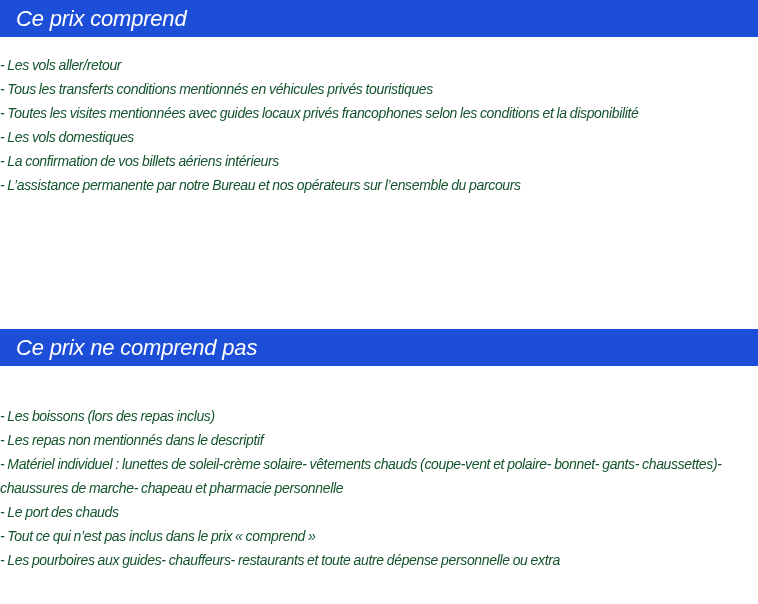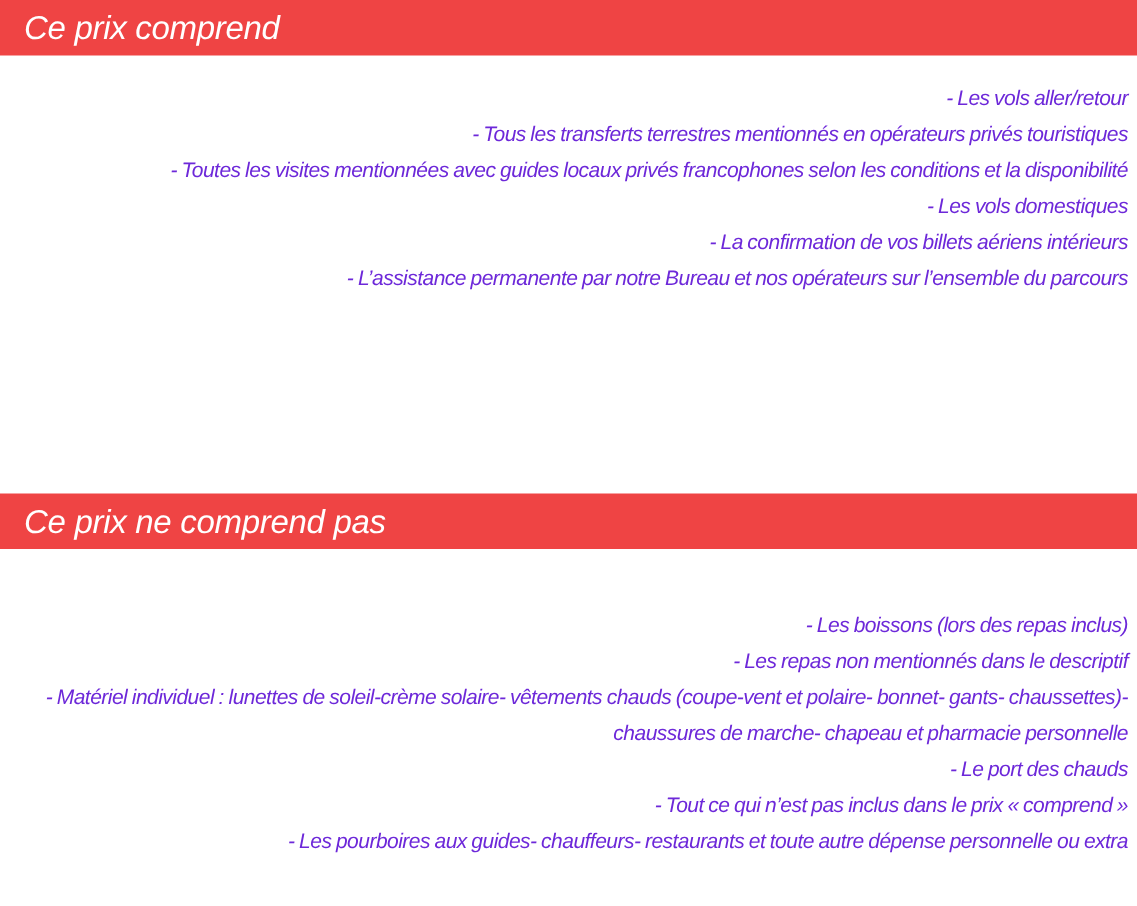--- a/index.html
+++ b/index.html
@@ -12,21 +12,21 @@
       height: 604px;
       overflow: hidden;
       position: relative;
       font-family: "Liberation Sans", sans-serif;
     }
     .section-header {
       position: absolute;
       left: 0;
       width: 758px;
       height: 37px;
-      background: #ef4444;
+      background: #1d4ed8;
       box-sizing: border-box;
     }
     .section-header h2 {
       margin: 0;
       padding-left: 16px;
       line-height: 37px;
       font-size: 22px;
       font-weight: normal;
       font-style: italic;
       color: #ffffff;
@@ -39,39 +39,38 @@
       position: absolute;
       left: 0;
       width: 752px;
       margin: 0;
       padding: 0;
       list-style: none;
     }
     .item-list li {
       font-size: 14px;
       font-style: italic;
-      color: #6d28d9;
+      color: #14532d;
       line-height: 24px;
       letter-spacing: -0.35px;
       word-spacing: -0.5px;
-      text-align: right;
     }
     #list-includes { top: 53px; }
     #list-excludes { top: 404px; }
   </style>
 </head>
 <body>
 
 <div class="section-header" id="hdr-includes">
   <h2>Ce prix comprend</h2>
 </div>
 
 <ul class="item-list" id="list-includes">
   <li>- Les vols aller/retour</li>
-  <li>- Tous les transferts terrestres mentionnés en opérateurs privés touristiques</li>
+  <li>- Tous les transferts conditions mentionnés en véhicules privés touristiques</li>
   <li>- Toutes les visites mentionnées avec guides locaux privés francophones selon les conditions et la disponibilité</li>
   <li>- Les vols domestiques</li>
   <li>- La confirmation de vos billets aériens intérieurs</li>
   <li>- L’assistance permanente par notre Bureau et nos opérateurs sur l’ensemble du parcours</li>
 </ul>
 
 <div class="section-header" id="hdr-excludes">
   <h2>Ce prix ne comprend pas</h2>
 </div>
 

